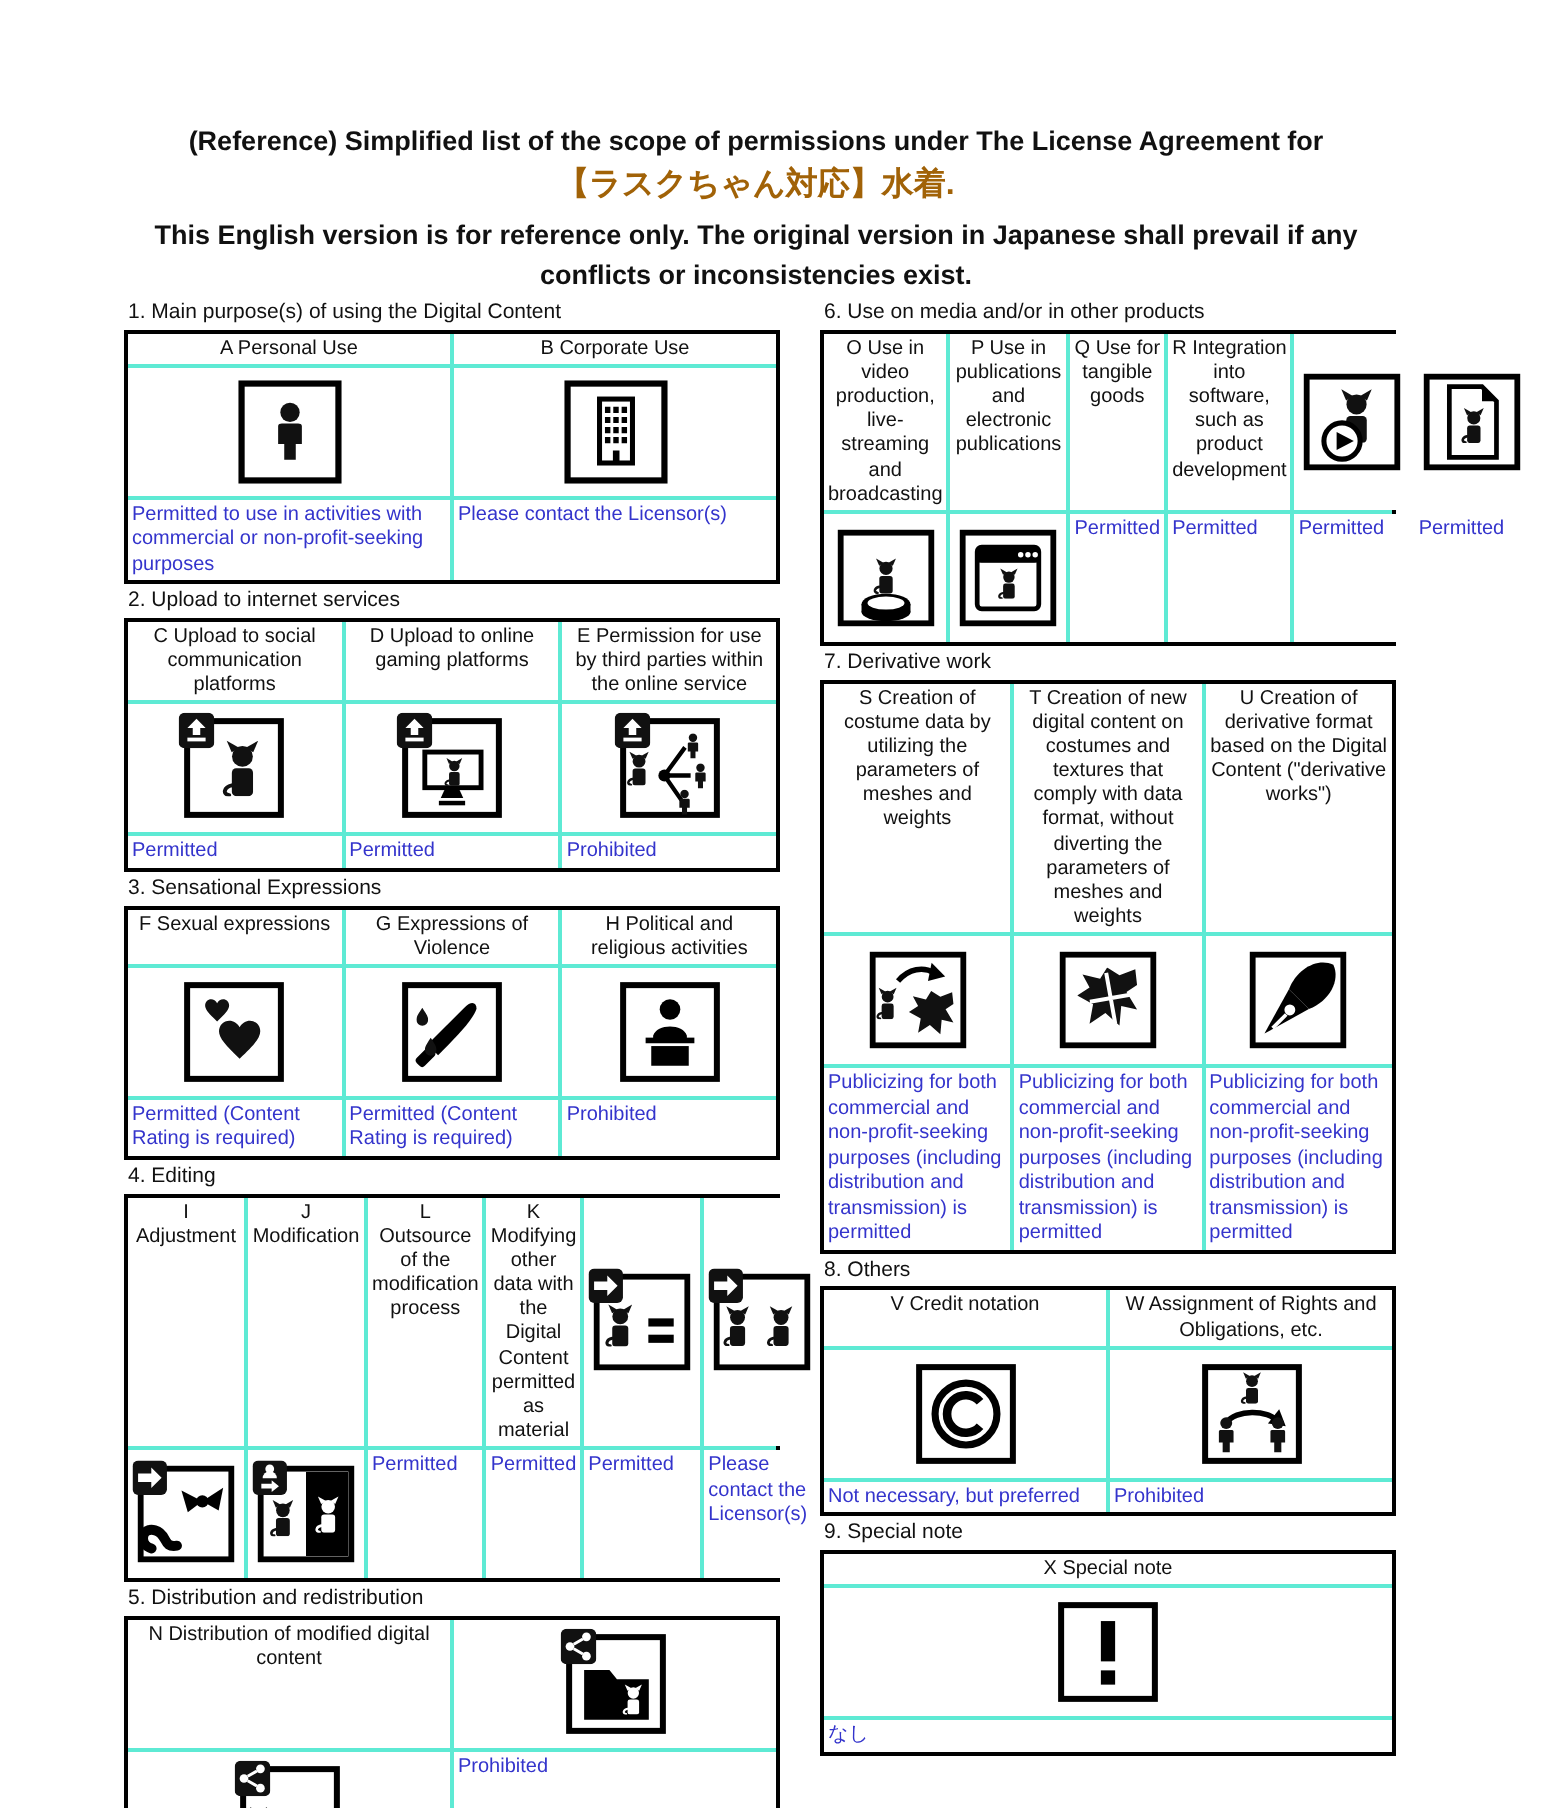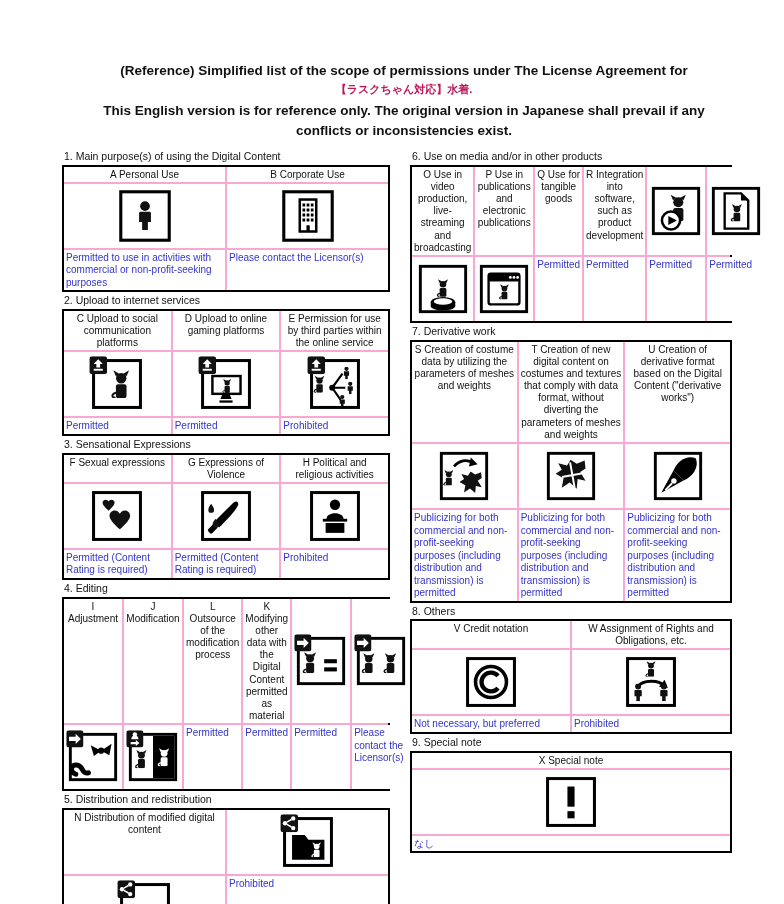--- a/index.html
+++ b/index.html
@@ -1,27 +1,27 @@
 <!DOCTYPE html>
 <html><head>
 <meta charset="utf-8">
 <style>
   html,body{margin:0;padding:0;background:#fff;}
   body{width:784px;height:904px;position:relative;overflow:hidden;
        font-family:"Liberation Sans",sans-serif;color:#111;}
-  .titleblock{position:absolute;top:62px;left:52px;width:704px;text-align:center;font-weight:bold;}
+  .titleblock{position:absolute;top:62px;left:26px;width:704px;text-align:center;font-weight:bold;}
   .title-l1{font-size:13.5px;line-height:1.35;}
-  .title-l2{font-size:11px;line-height:1.35;color:#be185d;margin-top:2px;}
+  .title-l2{font-size:16px;line-height:1.35;color:#a16207;margin-top:2px;}
   .title-l3{font-size:13.5px;line-height:1.5;margin-top:4px;padding:0 28px;}
   .col{position:absolute;top:150px;}
   .col-left{left:62px;width:328px;}
-  .col-right{left:410px;width:322px;}
+  .col-right{left:410px;width:288px;}
   .section{margin-bottom:2px;}
   .section-label{font-size:10.5px;margin:0 0 2px 2px;line-height:1.2;}
-  .ptable{display:grid;background:#f9a8d4;gap:2px;border:2px solid #000;}
+  .ptable{display:grid;background:#5eead4;gap:2px;border:2px solid #000;}
   .cols1{grid-template-columns:1fr;}
   .cols2{grid-template-columns:1fr 1fr;}
   .cols3{grid-template-columns:1fr 1fr 1fr;}
   .cols4{grid-template-columns:1fr 1fr 1fr 1fr 1fr 1fr;}
   .ptable>div{background:#fff;}
   .th{font-size:10px;line-height:1.22;text-align:center;padding:2px 2px 1px 2px;}
   .ticon{display:flex;align-items:center;justify-content:center;min-height:64px;}
   .tstatus{font-size:10px;line-height:1.25;text-align:left;padding:2px 2px 1px 2px;color:#3434cc;min-height:12px;}
   svg.vicon{display:block;}
   .defs{position:absolute;width:0;height:0;overflow:hidden;}

